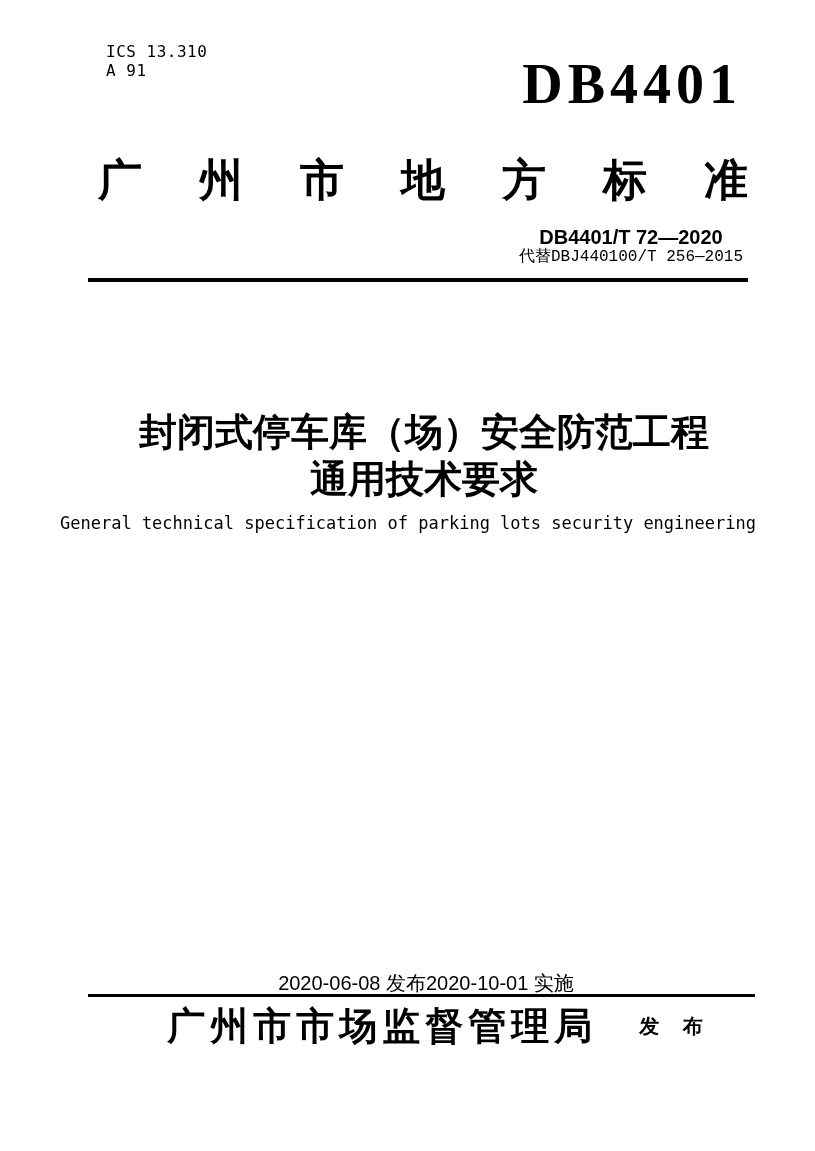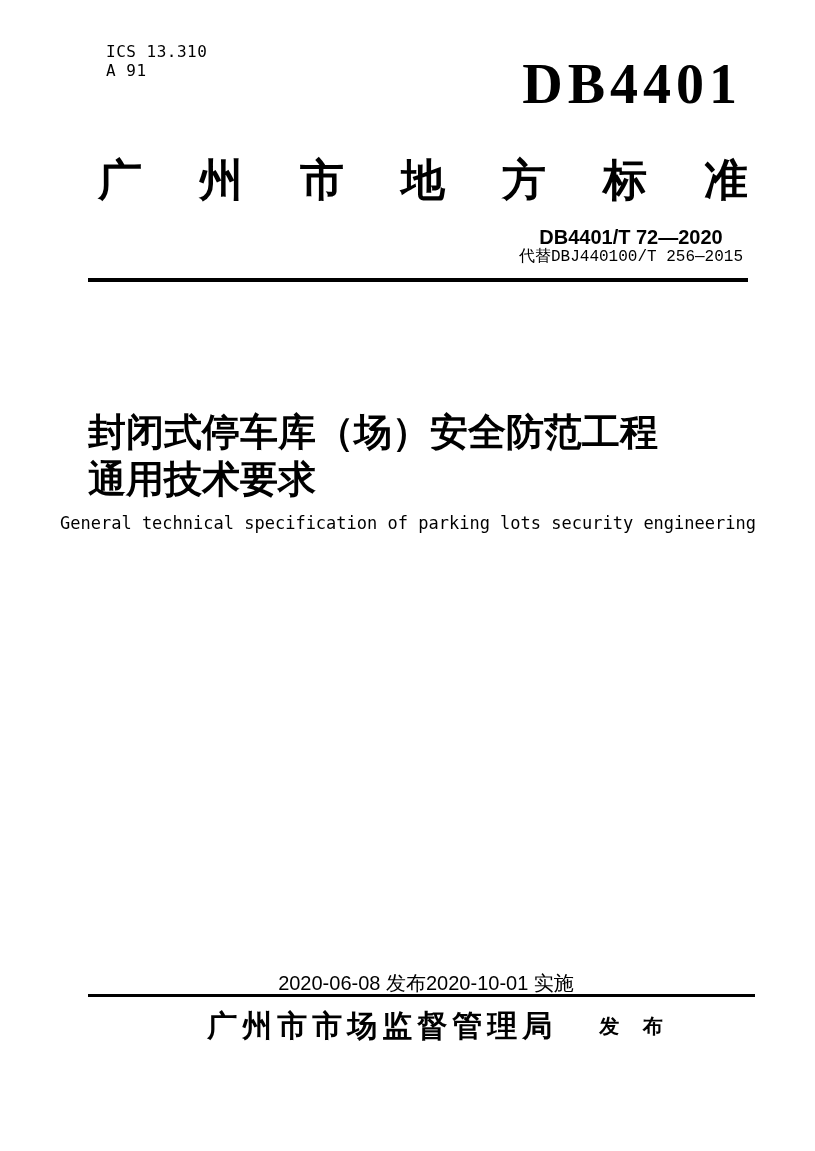--- a/index.html
+++ b/index.html
@@ -61,21 +61,21 @@
     font-family: Liberation Mono, monospace;
   }
   .rule { position: absolute; left: 88px; background: #000000; }
   .rule-top { top: 278px; width: 660px; height: 4px; }
   .rule-bottom { top: 994px; width: 667px; height: 3px; }
   .title-block {
     position: absolute;
     left: 88px;
     width: 672px;
     top: 409px;
-    text-align: left;
+    text-align: center;
     font-size: 38px;
     font-weight: bold;
     line-height: 47px;
     white-space: nowrap;
   }
   .english-title {
     position: absolute;
     left: 58px;
     width: 700px;
     top: 512px;
@@ -103,21 +103,21 @@
     width: 667px;
     top: 1008px;
     padding-left: 36px;
     box-sizing: border-box;
     display: flex;
     justify-content: center;
     align-items: center;
     gap: 42px;
   }
   .publisher {
-    font-size: 30px;
+    font-size: 38px;
     font-weight: bold;
     letter-spacing: 5px;
     line-height: 36px;
     white-space: nowrap;
   }
   .publish-label {
     font-size: 20px;
     font-weight: bold;
     letter-spacing: 9px;
     white-space: nowrap;

